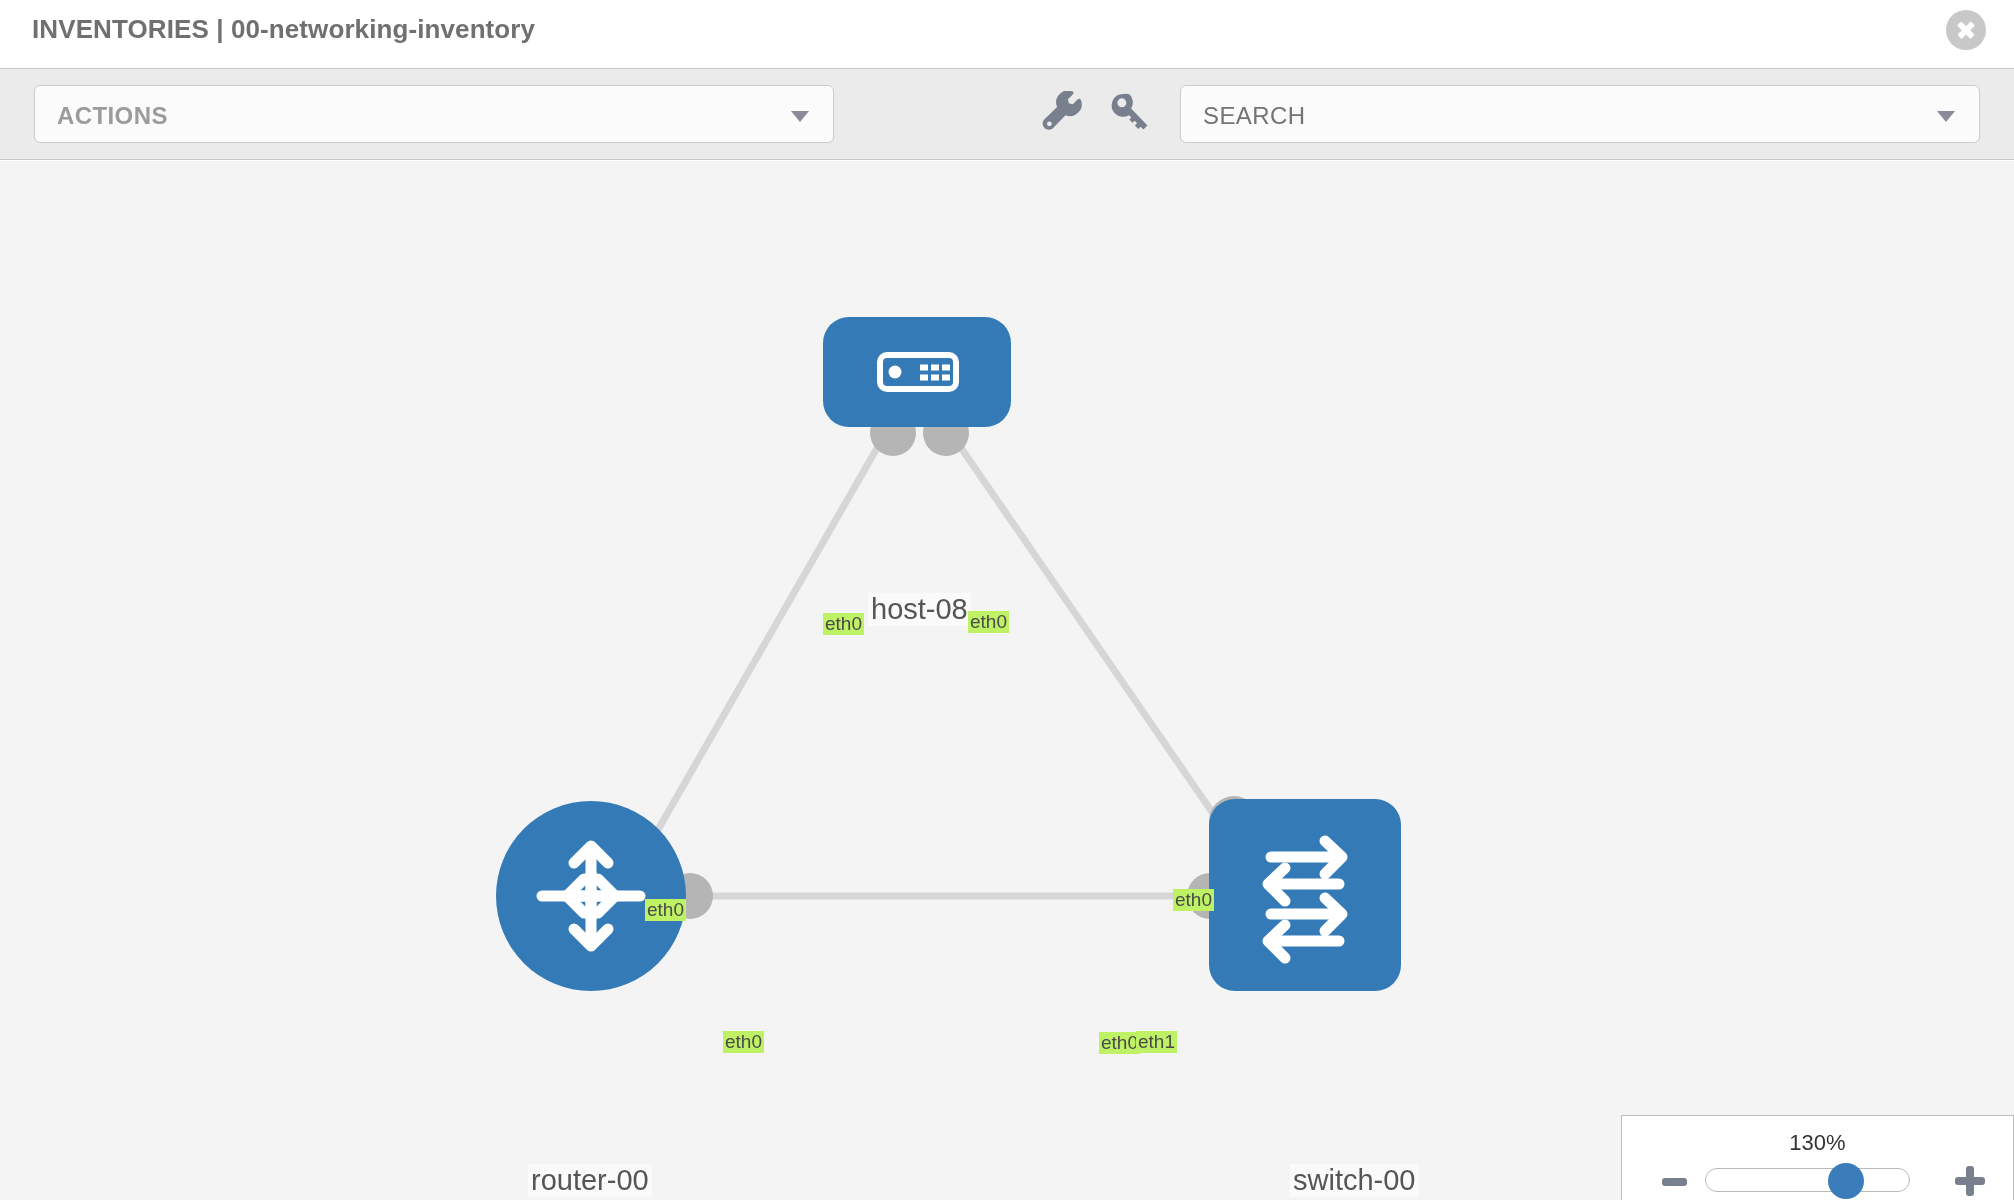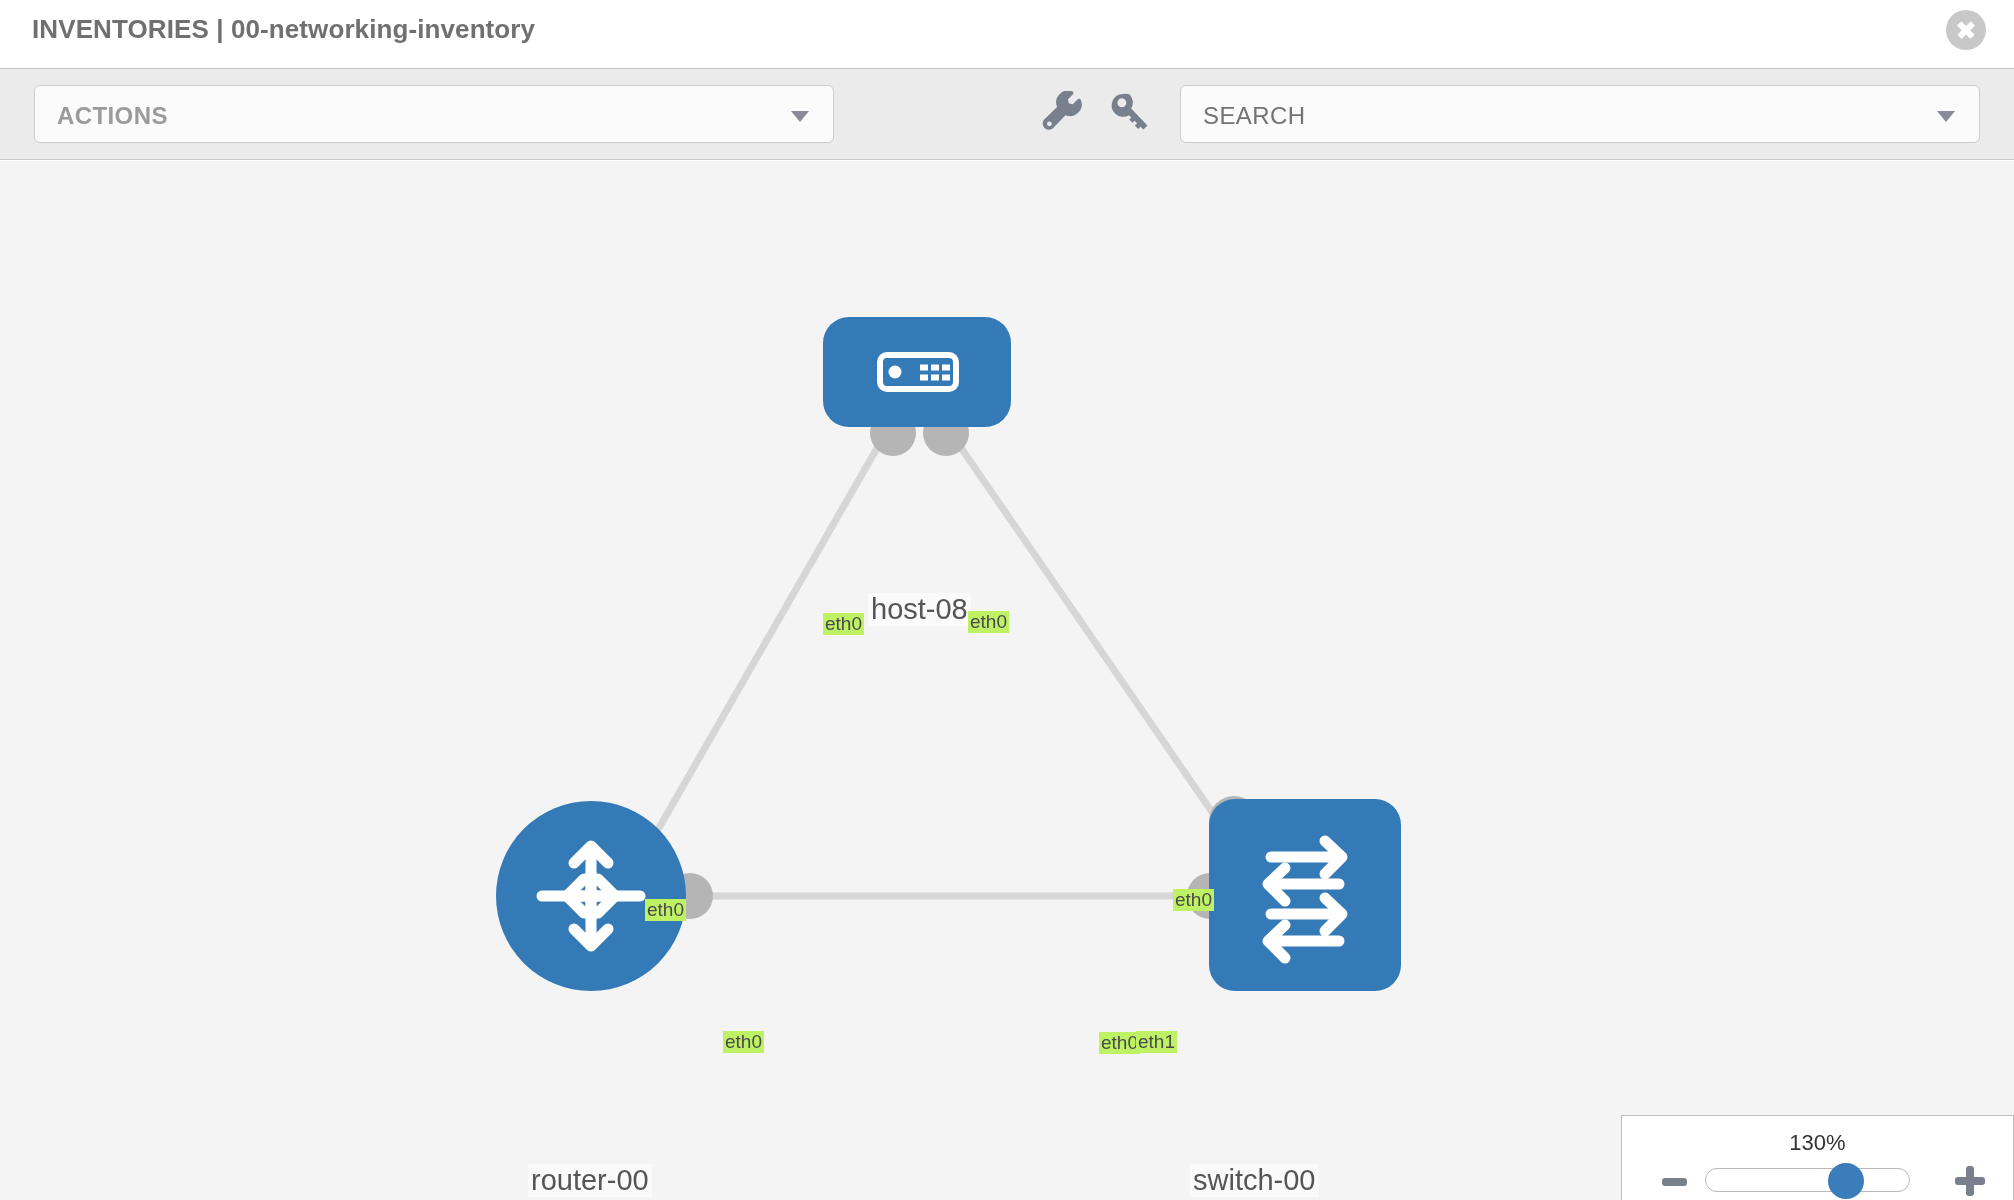--- a/index.html
+++ b/index.html
@@ -97,21 +97,21 @@
   }
   .node svg { position:absolute; left:0; top:0; width:100%; height:100%; }
 
   
   .node-label {
     position:absolute; font-size:29px; color:#555555;
     background:#fafafa; padding:0 3px; white-space:nowrap;
   }
   .label-host   { left:868px; top:432px; }
   .label-router { left:528px; top:1003px; }
-  .label-switch { left:1190px; top:1003px; }
+  .label-switch { left:1290px; top:1003px; }
 
   
   .if-label {
     position:absolute; font-size:19px; color:#4a4a4a;
     background:#bef264; padding:0 2px; white-space:nowrap;
   }
   .if-host-left   { left:823px; top:452px; }
   .if-host-right  { left:968px; top:450px; }
   .if-router-up   { left:645px; top:738px; }
   .if-switch-up   { left:1173px; top:728px; }

